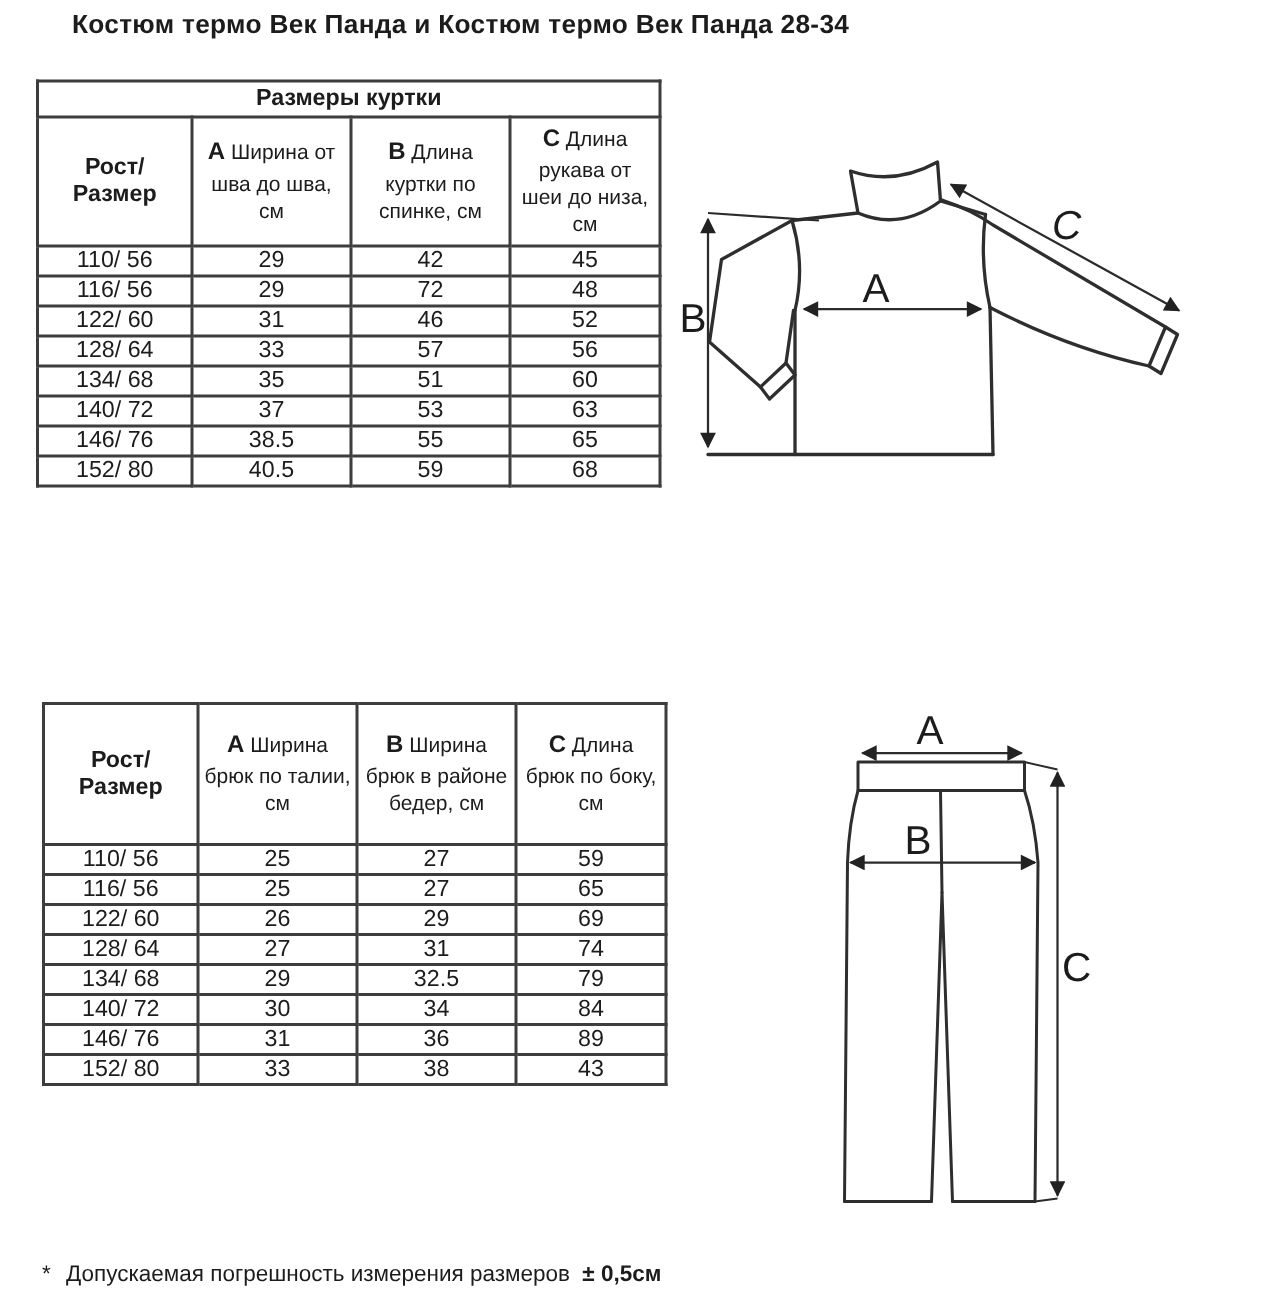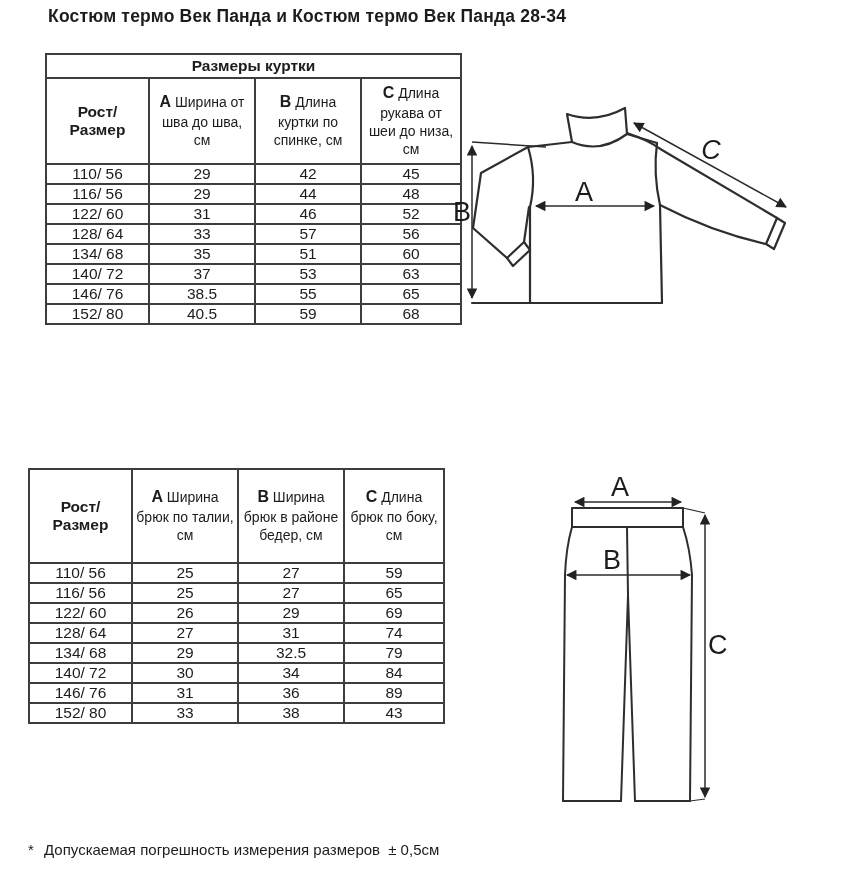--- a/index.html
+++ b/index.html
@@ -26,31 +26,31 @@
   td.hcell{font-size:14px;line-height:1.3;}
   .hletter{font-weight:700;font-size:16px;}
   tr.data-row{height:18px;}
   tr.data-row td{font-size:15.5px;}
   .diagram{position:absolute;}
   .dim-label{font:400 27px "Liberation Sans","DejaVu Sans",sans-serif;fill:#1c1c1c;}
   .dim-label.it{font-style:italic;}
   .footnote{
     position:absolute;left:28px;top:841px;font-size:15px;white-space:nowrap;
   }
-  .footnote .tol{font-weight:400;margin-left:4px;}
+  .footnote .tol{font-weight:700;margin-left:4px;}
   .footnote .star{margin-right:6px;}
 </style>
 </head>
 <body>
 
 <div class="page">
 
   <div class="page-title">Костюм термо Век Панда и Костюм термо Век Панда 28-34</div>
 
-  <table class="sizes-table" style="left:45px;top:53px;">
+  <table class="sizes-table" style="left:24px;top:53px;">
     <colgroup>
       <col style="width:103px">
         <col style="width:106px">
         <col style="width:106px">
         <col style="width:100px">
     </colgroup>
     <tbody>
       <tr>
         <td colspan="4" class="t-title">Размеры куртки</td>
       </tr>
@@ -71,21 +71,21 @@
       </tr>
       <tr class="data-row">
         <td>110/ 56</td>
         <td>29</td>
         <td>42</td>
         <td>45</td>
       </tr>
       <tr class="data-row">
         <td>116/ 56</td>
         <td>29</td>
-        <td>44</td>
+        <td>72</td>
         <td>48</td>
       </tr>
       <tr class="data-row">
         <td>122/ 60</td>
         <td>31</td>
         <td>46</td>
         <td>52</td>
       </tr>
       <tr class="data-row">
         <td>128/ 64</td>

